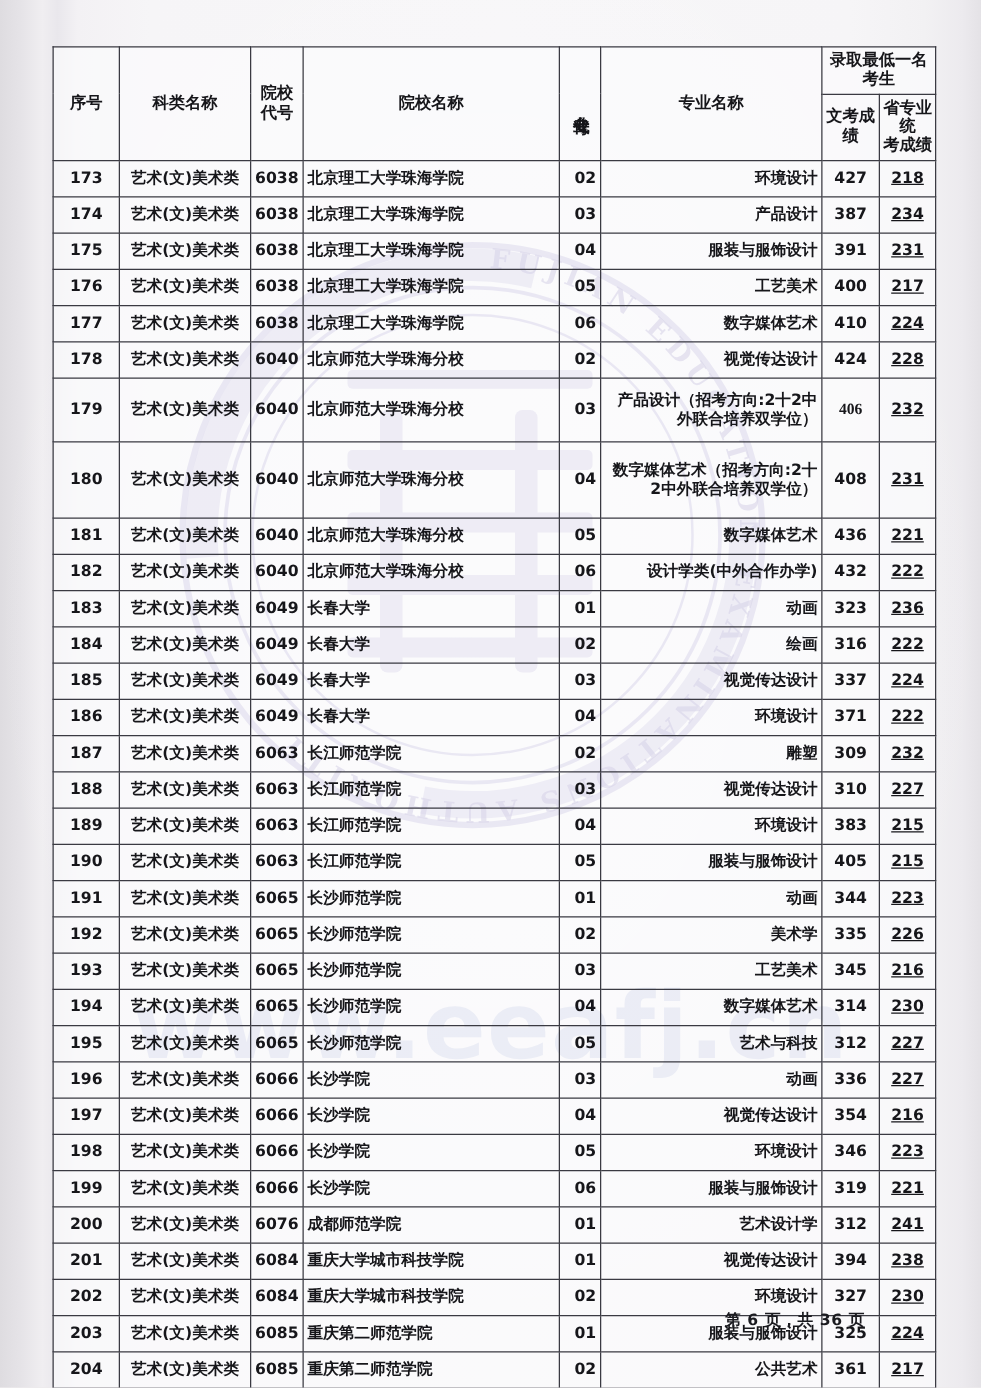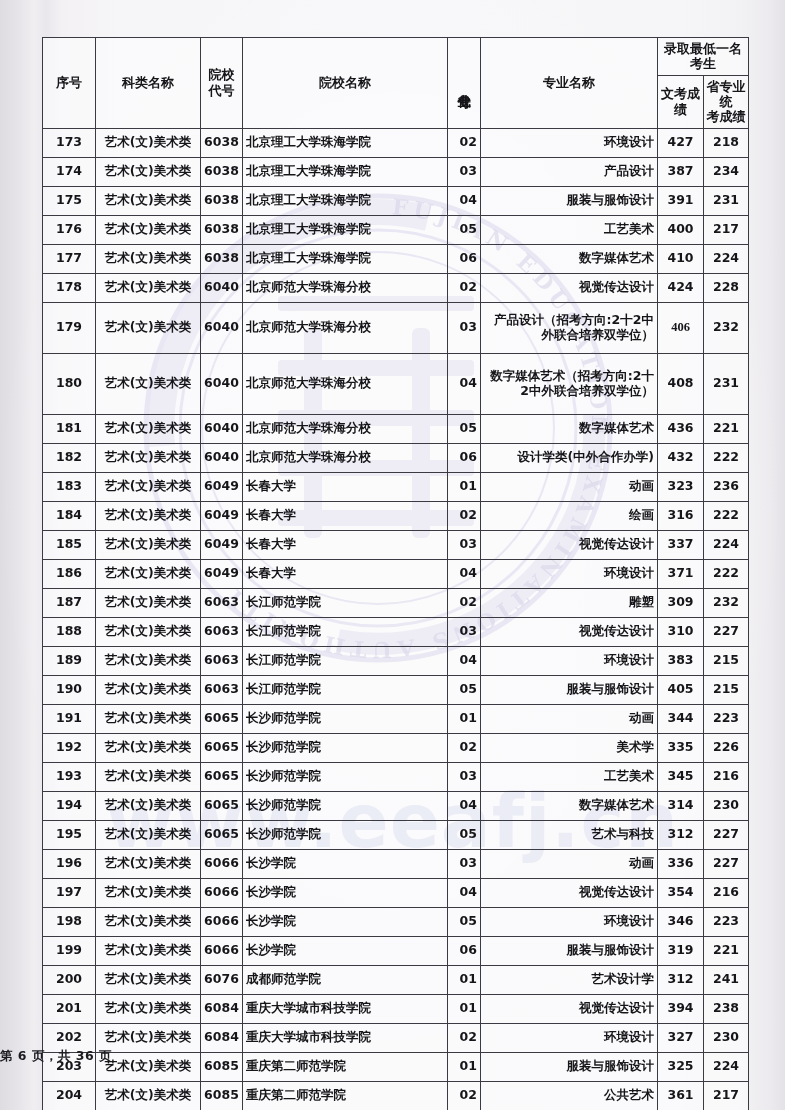--- a/index.html
+++ b/index.html
@@ -98,21 +98,21 @@
   col.c-wen    { width: 46px; }
   col.c-pro    { width: 45px; }
 
   td.seq   { text-align: center; }
   td.cat   { text-align: center; }
   td.scode { text-align: center; }
   td.sname { text-align: left;   padding-left: 5px; }
   td.mcode { text-align: right; }
   td.mname { text-align: right;   padding-left: 4px; }
   td.wen   { text-align: center; }
-  td.pro   { text-align: center; }
+  td.pro   { text-align: center; text-decoration: underline; }
 
   tbody tr { height: 28px; }
   tbody td { height: 28px; }
 
   
   th.vert span.vtext {
     writing-mode: vertical-rl;
     text-orientation: upright;
     display: inline-block;
     line-height: 1.02;
@@ -120,21 +120,21 @@
     font-size: 13px;
   }
   th.stack { line-height: 1.1; }
 
   
   #footer {
     position: absolute;
     left: 0;
     top: 1048px;
     width: 692px;
-    text-align: left;
+    text-align: right;
     font-size: 12.5px;
     font-weight: 700;
     color: #1b1b20;
     letter-spacing: .5px;
   }
 </style>
 </head>
 <body>
 
 <div id="paper"></div>

